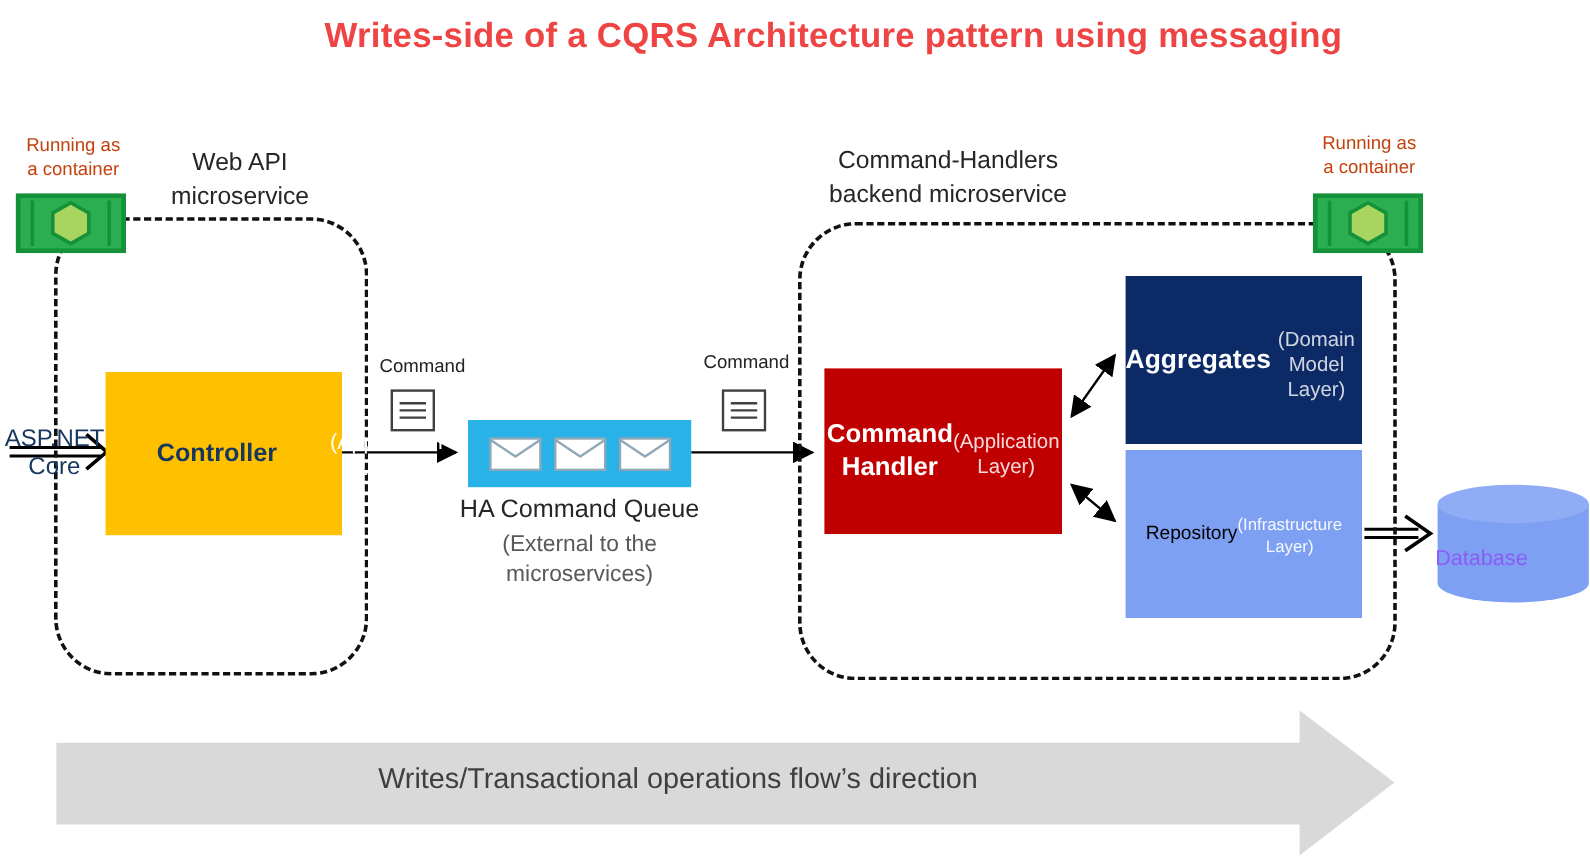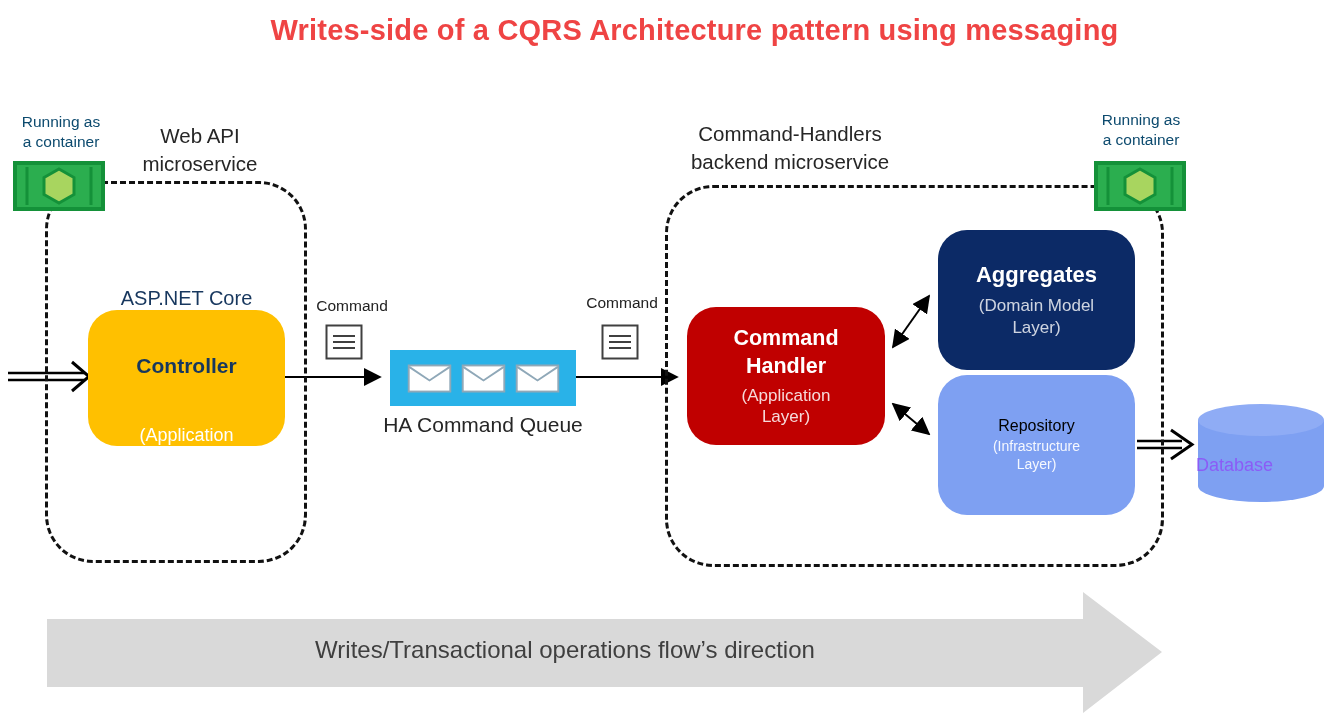--- a/index.html
+++ b/index.html
@@ -13,36 +13,36 @@
     letter-spacing:0.2px;
     padding-left:32px;
   }
   .dashed-box {
     position:absolute; border:3px dashed #111; border-radius:48px; background:transparent;
   }
   .dashed-left  { left:45px;  top:181px; width:256px; height:376px; }
   .dashed-right { left:665px; top:185px; width:493px; height:376px; }
 
   .caption {
-    position:absolute; font-size:15.5px; color:#0c4a6e; text-align:center;
+    position:absolute; font-size:15.5px; color:#c2410c; text-align:center;
     white-space:pre-line; line-height:1.3;
   }
   .running-left  { left:0px;    top:112px; width:122px; }
   .running-right { left:1082px; top:110px; width:118px; }
 
   .service-label {
     position:absolute; font-size:20.5px; color:#262626; text-align:center;
     white-space:pre-line; line-height:1.35;margin-top:12px;
   }
   .web-api { left:108px; top:110px; width:184px; }
   .backend { left:652px; top:108px; width:276px; }
 
   .node {
-    position:absolute; display:flex; flex-direction:column;
-    align-items:center; justify-content:center; text-align:center;border-radius:29px;
+    position:absolute; display:flex; flex-direction:row;
+    align-items:center; justify-content:center; text-align:center;
   }
   .controller-box { left:88px; top:310px; width:197px; height:136px; background:#FFC000;gap:44px; }
   .ctrl-name  { font-size:20px; color:#17375E; }
   .ctrl-bold  { font-size:21px; font-weight:bold; color:#17375E; }
   .ctrl-layer { font-size:18px; color:#ffffff; white-space:pre-line; line-height:1.25; margin-top:2px; }
 
   .red-box  { left:687px; top:307px; width:198px; height:138px; background:#C00000; }
   .red-name { font-size:21.5px; font-weight:bold; color:#ffffff; white-space:pre-line; line-height:1.3; }
   .red-layer{ font-size:17px; color:rgba(255,255,255,0.85); white-space:pre-line; line-height:1.25; margin-top:4px; }
 
@@ -173,20 +173,22 @@
     <svg width="45" height="29" viewBox="0 0 46 30">
       <rect x="1.5" y="1.5" width="43" height="27" fill="#ffffff" stroke="#8FA8B8" stroke-width="2"></rect>
       <polyline points="2,3 23,17 44,3" fill="none" stroke="#8FA8B8" stroke-width="2"></polyline>
     </svg>
     <svg width="45" height="29" viewBox="0 0 46 30">
       <rect x="1.5" y="1.5" width="43" height="27" fill="#ffffff" stroke="#8FA8B8" stroke-width="2"></rect>
       <polyline points="2,3 23,17 44,3" fill="none" stroke="#8FA8B8" stroke-width="2"></polyline>
     </svg>
   </div>
   <div class="queue-title">HA Command Queue</div>
+  <div class="queue-subtitle">(External to the
+microservices)</div>
 
   <div class="service-label backend">Command-Handlers
 backend microservice</div>
   <div class="caption running-right">Running as
 a container</div>
   <svg class="container-icon container-icon-right" width="92" height="50" viewBox="0 0 92 50">
     <rect x="2" y="2" width="88" height="46" fill="#2BAE4F" stroke="#149139" stroke-width="4"></rect>
     <line x1="14" y1="6" x2="14" y2="44" stroke="#149139" stroke-width="3"></line>
     <line x1="78" y1="6" x2="78" y2="44" stroke="#149139" stroke-width="3"></line>
     <polygon points="46,8 61,16.5 61,33.5 46,42 31,33.5 31,16.5" fill="#A8D55F" stroke="#149139" stroke-width="3"></polygon>

